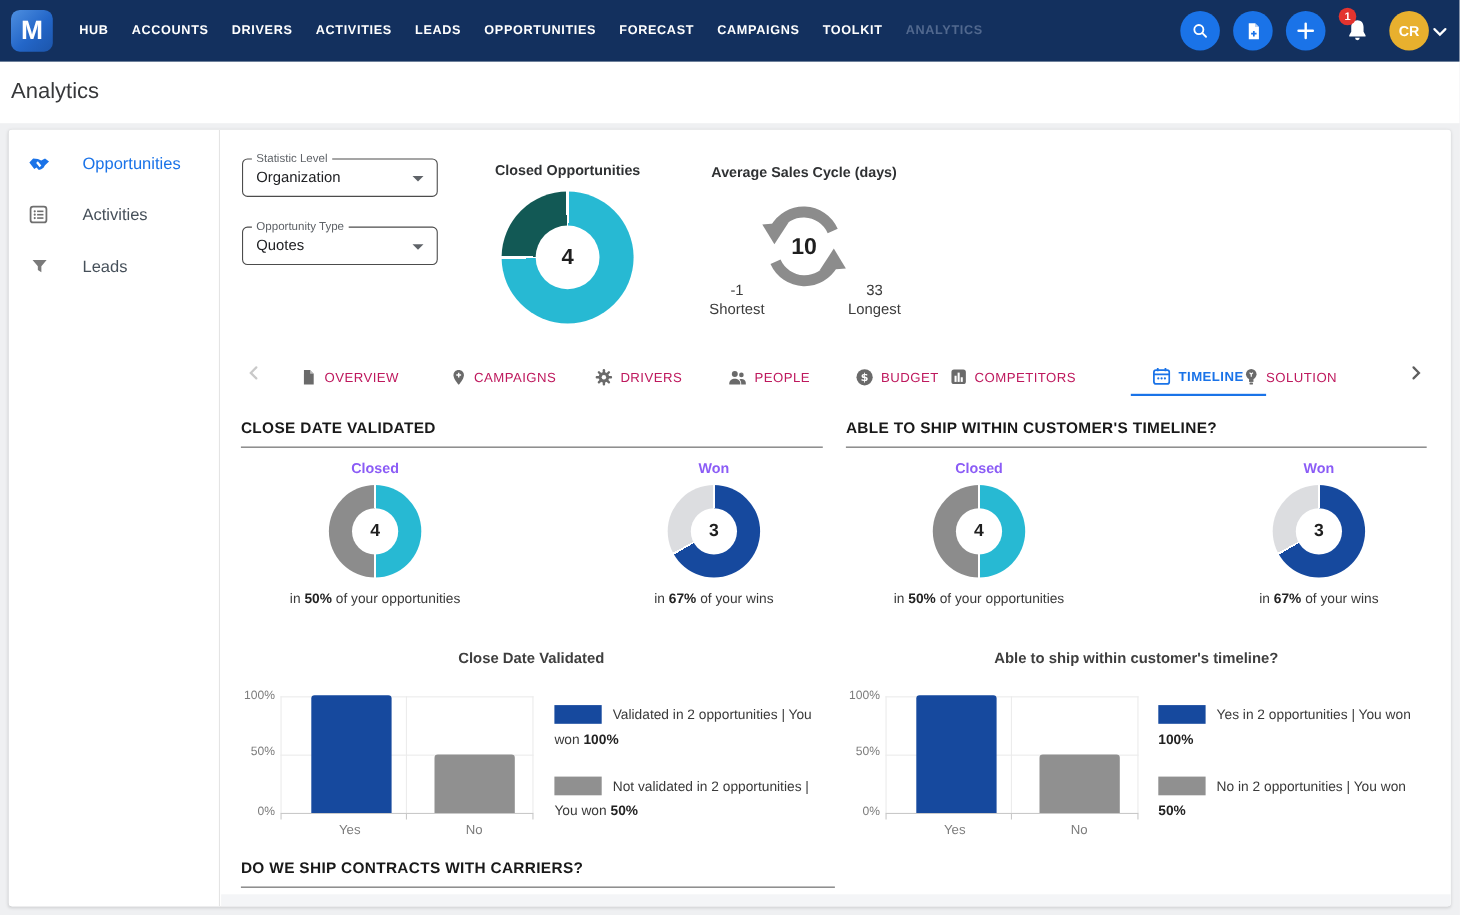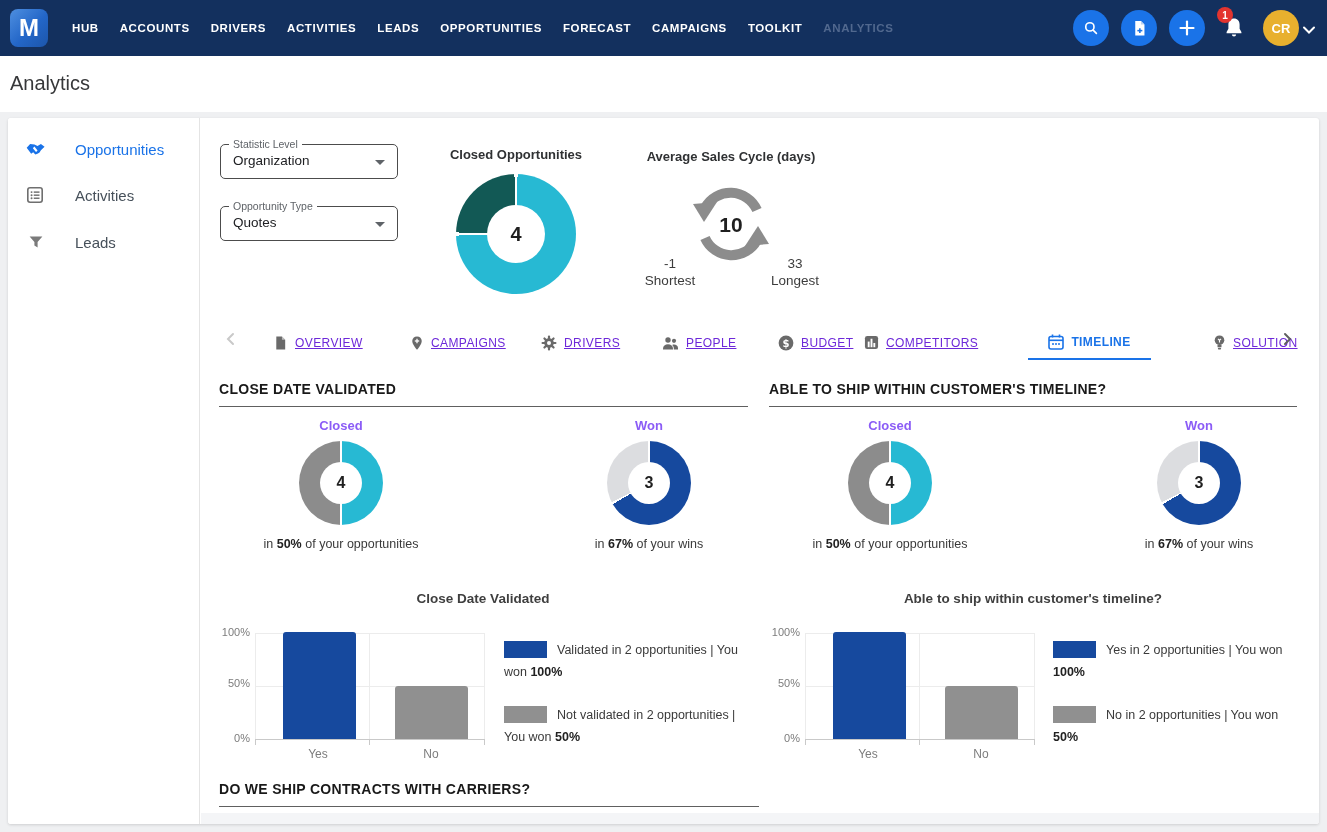--- a/index.html
+++ b/index.html
@@ -54,21 +54,21 @@
   .donut { border-radius:50%; position:relative; }
   .hole { position:absolute; background:#fff; border-radius:50%;
     display:flex; align-items:center; justify-content:center; font-weight:700; color:#1f1f1f; }
   .kpi-title { position:absolute; text-align:center; font-size:13px; font-weight:700; color:#2f3133; }
   .cycle-num { position:absolute; text-align:center; font-size:21px; font-weight:700; color:#1f1f1f; }
   .cycle-val { position:absolute; text-align:center; font-size:13.5px; color:#3c3c3c; }
   .cycle-lab { position:absolute; text-align:center; font-size:13.5px; color:#3c3c3c; }
 
   
   .tab { position:absolute; top:207px; height:35px; display:flex; align-items:center; gap:7px; cursor:pointer; }
-  .tab .t-label { font-size:12px; font-weight:500; letter-spacing:.4px; color:#6d28d9; white-space:nowrap;text-decoration:underline; }
+  .tab .t-label { font-size:12px; font-weight:500; letter-spacing:.4px; color:#be185d; white-space:nowrap; }
   .tab-active-wrap { position:absolute; top:207px; left:1020px; width:123px; height:35px;
     display:flex; align-items:center; justify-content:center; gap:7px;
     border-bottom:2px solid #1a73e8; cursor:pointer; }
   .tab-active-wrap .t-label { font-size:12px; font-weight:600; letter-spacing:.4px; color:#1a73e8; }
   .tab-scroll { position:absolute; top:214px; cursor:pointer; }
 
   
   .sec-header { position:absolute; font-size:14px; font-weight:700; letter-spacing:.3px; color:#191919;
     padding-bottom:9px; border-bottom:1px solid #606060; }
 
@@ -306,21 +306,21 @@
         <line x1="11.5" y1="0.5" x2="11.5" y2="3.5" stroke="#1a73e8" stroke-width="1.6"></line>
         <g fill="#1a73e8">
             <circle cx="5" cy="10" r="1"></circle>
             <circle cx="8" cy="10" r="1"></circle>
             <circle cx="11" cy="10" r="1"></circle>
           </g>
       </svg>
       <span class="t-label">TIMELINE</span>
     </div>
 
-    <div class="tab" style="left:1205px;">
+    <div class="tab" style="left:1123px;">
       <svg width="13" height="16" viewBox="0 0 13 16">
         <circle cx="6.5" cy="5.2" r="4.8" fill="#6a6a6a"></circle>
         <rect x="4.5" y="9.6" width="4" height="2.6" fill="#6a6a6a"></rect>
         <rect x="4.9" y="12.8" width="3.2" height="1.8" rx=".8" fill="#6a6a6a"></rect>
         <path d="M6.5 7.5V5.4M5 3.8l1.5 1.6M8 3.8L6.5 5.4" stroke="#fff" stroke-width="1.1" fill="none"></path>
       </svg>
       <span class="t-label">SOLUTION</span>
     </div>
 
     <div class="tab-scroll" style="left:1272px;">

